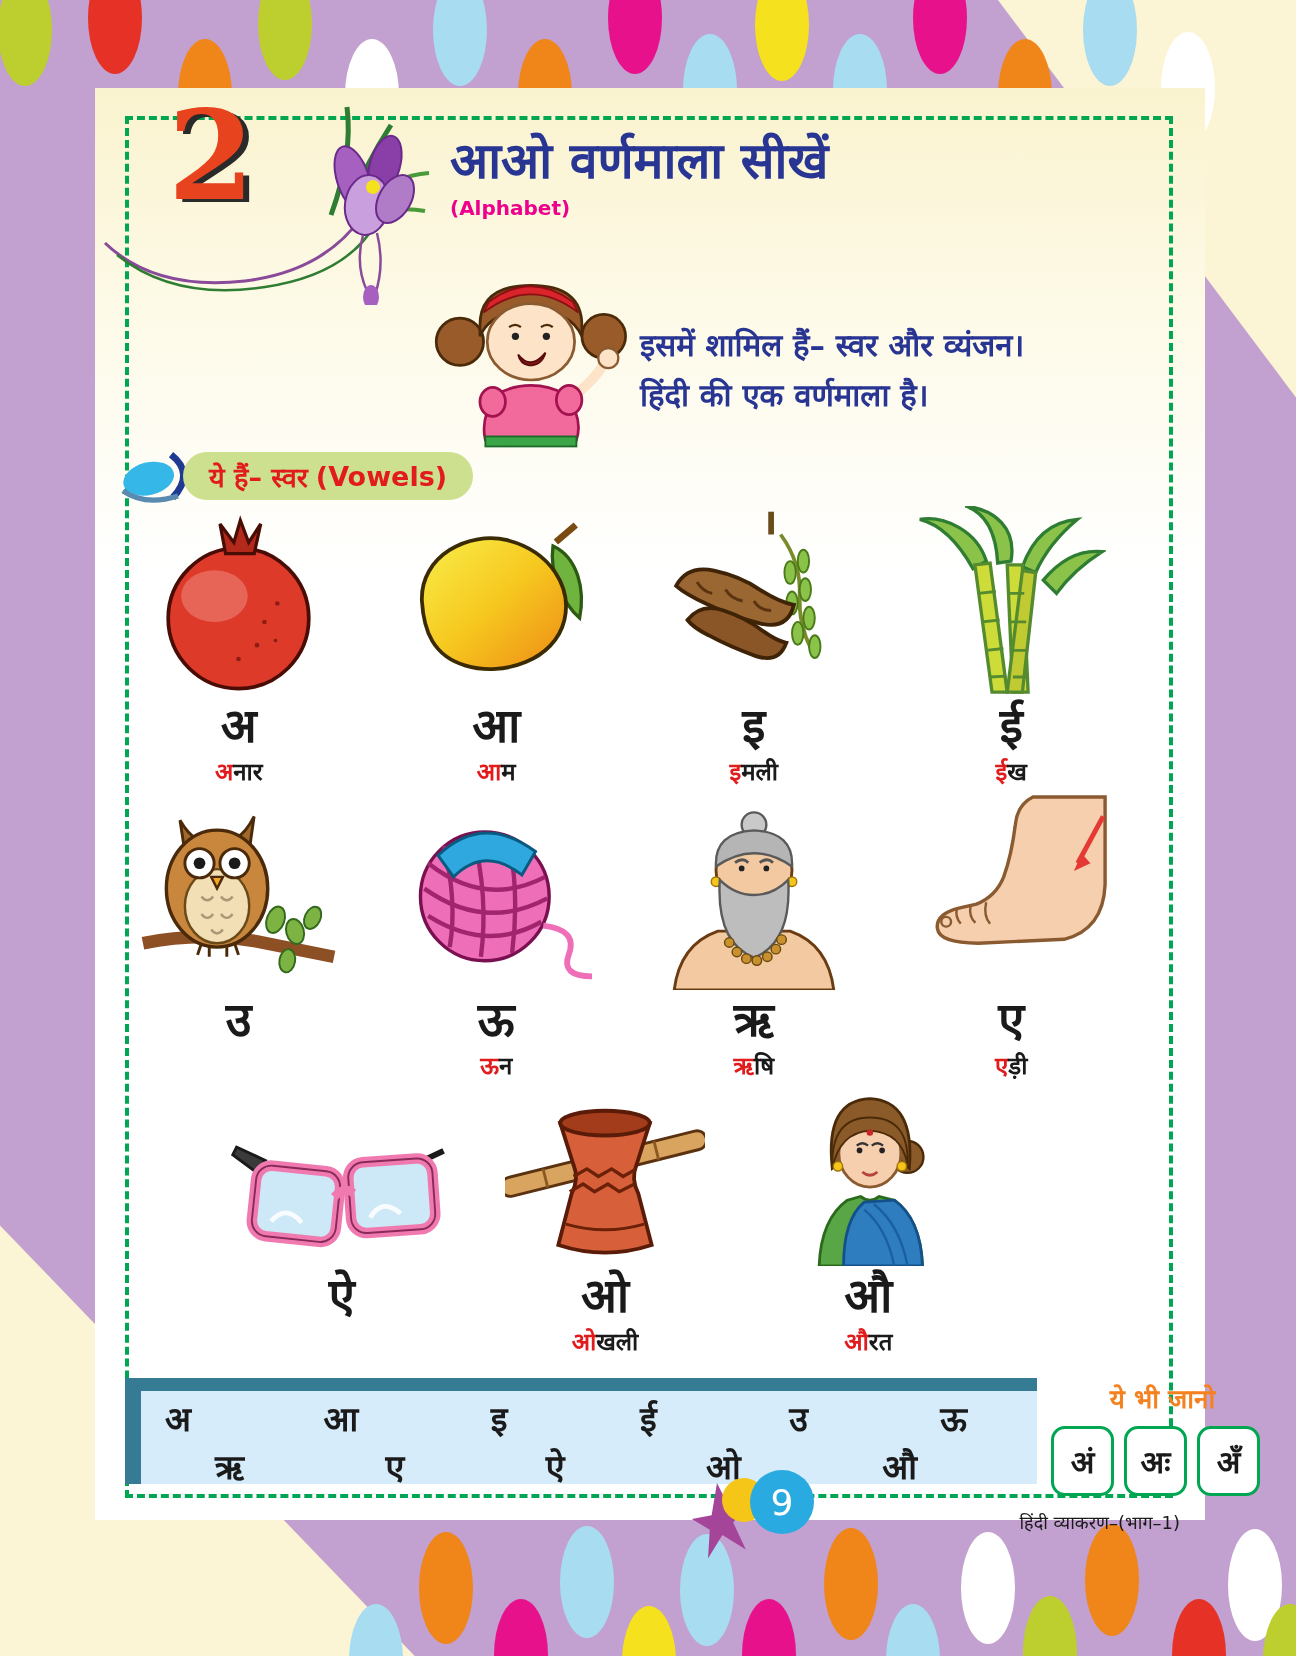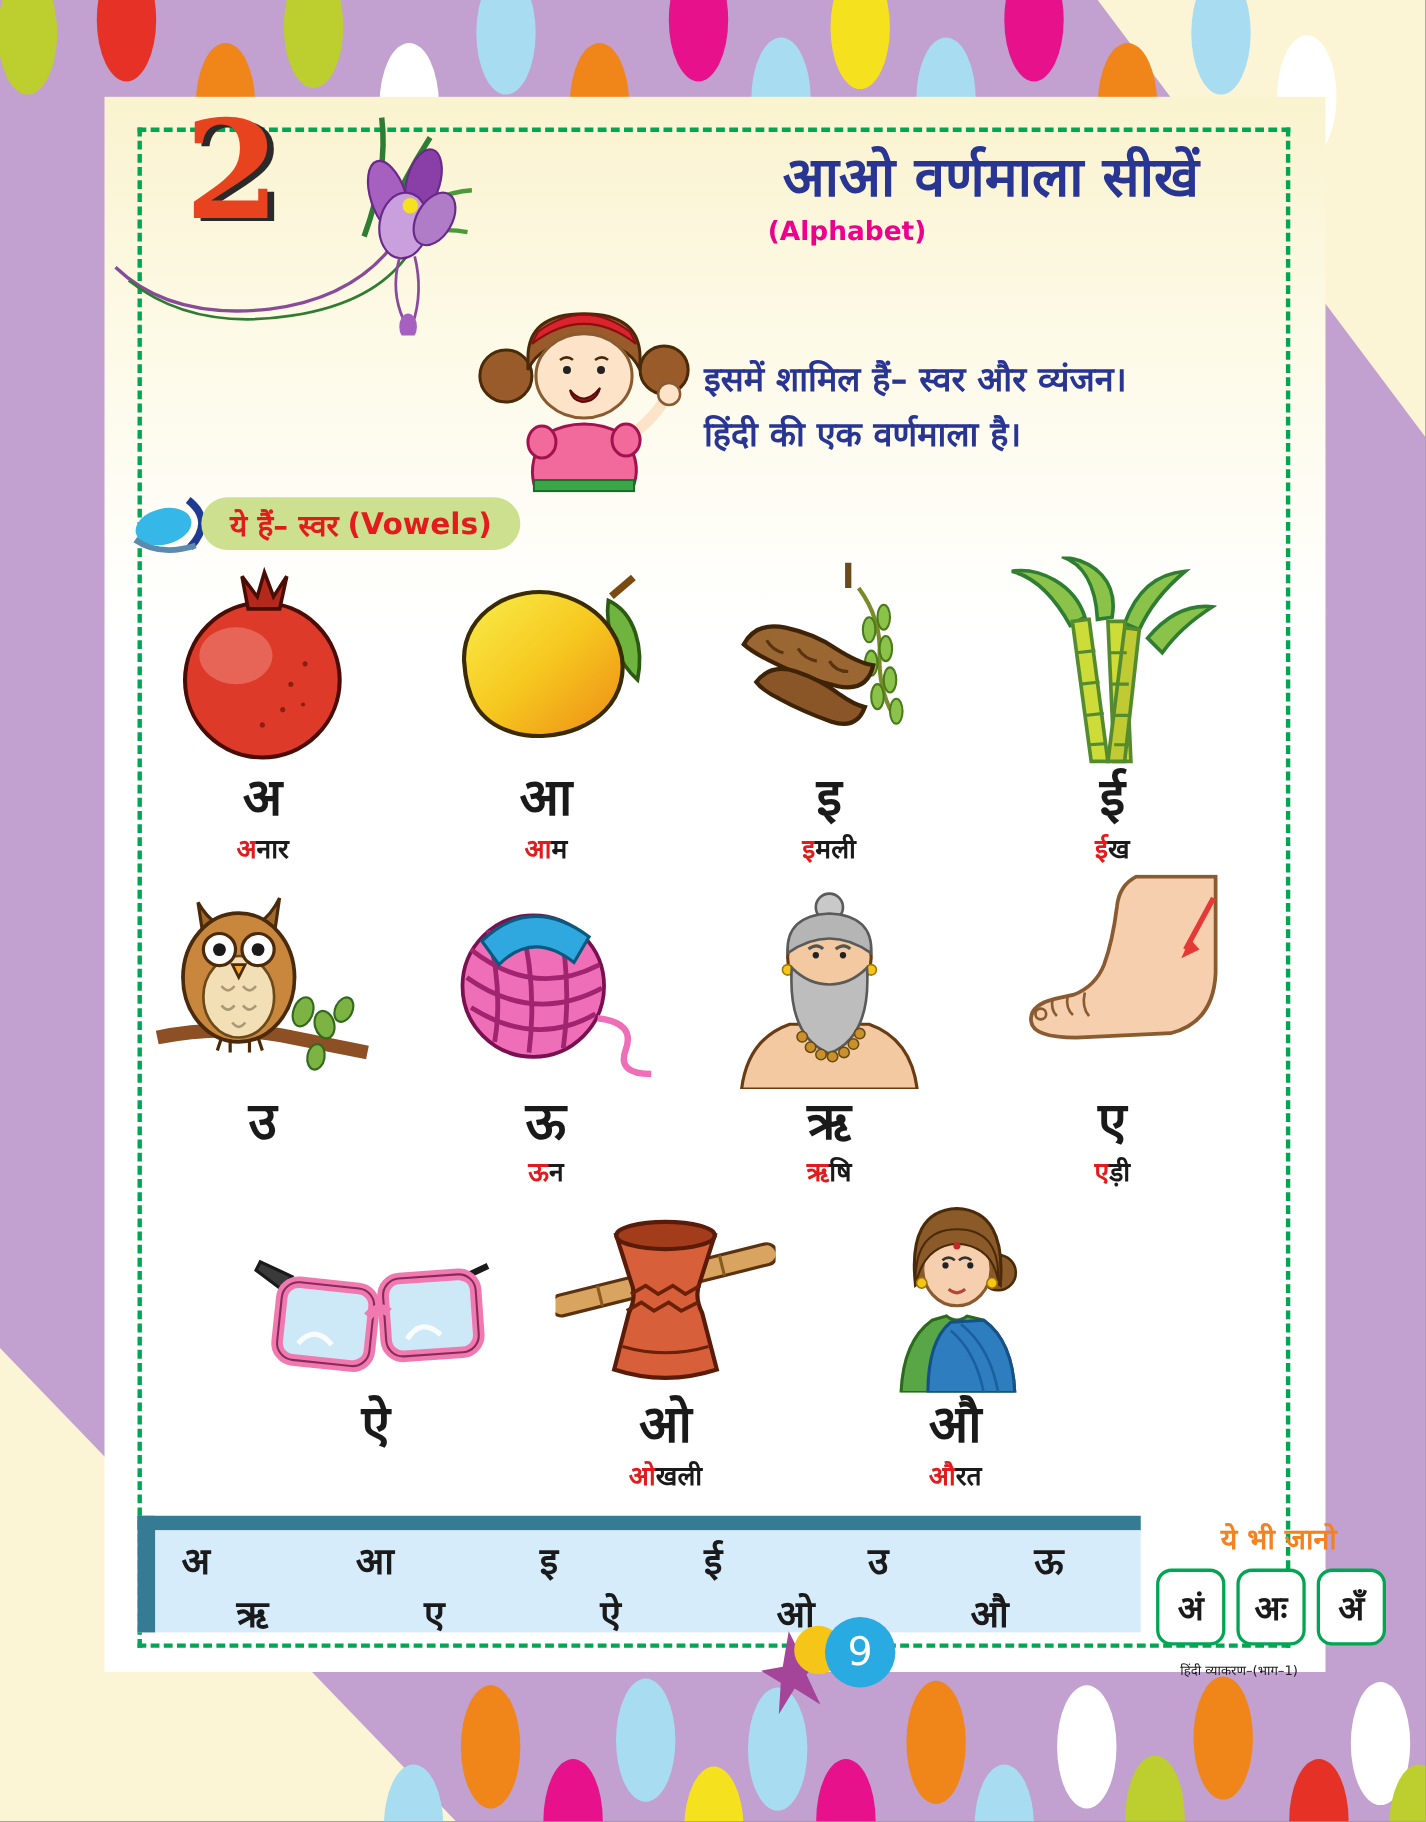--- a/index.html
+++ b/index.html
@@ -9,24 +9,24 @@
   .wedge-tr{clip-path:polygon(77% 0,100% 0,100% 24%);}
   .wedge-bl{clip-path:polygon(0 74%,32% 100%,0 100%);}
   .dot{position:absolute;width:54px;height:112px;border-radius:50%;z-index:1;}
   .page{position:absolute;left:95px;top:88px;width:1110px;height:1432px;z-index:2;
     background:linear-gradient(180deg,#faf3cf 0%,#fdfae8 16%,#ffffff 34%,#ffffff 100%);}
   .dashed{position:absolute;left:30px;top:28px;right:32px;bottom:22px;
     border:4px dashed #00a651;pointer-events:none;}
   .chapter-num{position:absolute;left:73px;top:-6px;font-family:"DejaVu Serif","Liberation Serif",serif;
     font-size:124px;font-weight:bold;color:#e8431f;text-shadow:6px 3px 0 #2a2a2a;line-height:1.2;}
   .flower{position:absolute;left:0;top:7px;width:380px;height:210px;}
-  .title{position:absolute;left:355px;top:37px;width:640px;text-align:right;
+  .title{position:absolute;left:355px;top:37px;width:640px;text-align:left;
     font-size:50px;font-weight:bold;color:#283593;}
-  .subtitle{position:absolute;left:355px;top:108px;width:640px;text-align:center;
-    font-size:24px;font-weight:bold;color:#ec008c;}
+  .subtitle{position:absolute;left:355px;top:108px;width:640px;text-align:left;
+    font-size:20px;font-weight:bold;color:#ec008c;}
   .girl{position:absolute;left:330px;top:170px;width:210px;height:185px;}
   .intro{position:absolute;left:545px;top:232px;width:540px;
     font-size:31px;font-weight:bold;color:#283593;line-height:50px;}
   .vlogo{position:absolute;left:20px;top:358px;width:88px;height:62px;}
   .vpill{position:absolute;left:88px;top:364px;height:48px;padding:0 26px;
     background:#cde08f;border-radius:26px;display:flex;align-items:center;gap:8px;
     font-size:27px;font-weight:bold;color:#e21c1c;white-space:nowrap;}
   .vrow{position:absolute;left:15px;width:1030px;display:grid;grid-template-columns:repeat(4,1fr);}
   .vrow.r1{top:412px;} .vrow.r2{top:702px;}
   .vrow.r3{top:990px;left:115px;width:790px;grid-template-columns:repeat(3,1fr);}
@@ -47,21 +47,21 @@
   .alsoknow-boxes{position:absolute;left:956px;top:1338px;display:flex;gap:10px;}
   .akbox{width:57px;height:64px;border:3px solid #00a651;border-radius:14px;
     display:flex;align-items:center;justify-content:center;
     font-size:31px;font-weight:bold;color:#1a1a1a;background:#fff;}
   .badge{position:absolute;left:595px;top:1382px;width:130px;height:95px;}
   .badge .star{position:absolute;left:0;top:6px;width:72px;height:84px;}
   .badge .ycirc{position:absolute;left:32px;top:8px;width:44px;height:44px;border-radius:50%;background:#f5c518;}
   .badge .bcirc{position:absolute;left:60px;top:0;width:64px;height:64px;border-radius:50%;background:#29abe2;
     display:flex;align-items:center;justify-content:center;color:#fff;font-size:36px;}
   .footer{position:absolute;left:795px;top:1422px;width:290px;text-align:right;
-    font-size:12px;color:#1a1a1a;}
+    font-size:18px;color:#1a1a1a;}
 </style>
 </head>
 <body>
 
 <div class="canvas">
   <div class="wedge wedge-tr" style="background:#fbf5d5;"></div>
   <div class="wedge wedge-bl" style="background:#fbf5d5;"></div>
   <div id="dot-layer">
       <div class="dot" style="left: -2px; top: -26px; background: rgb(188, 207, 47);"></div>
       <div class="dot" style="left: 88px; top: -38px; background: rgb(230, 50, 38);"></div>

